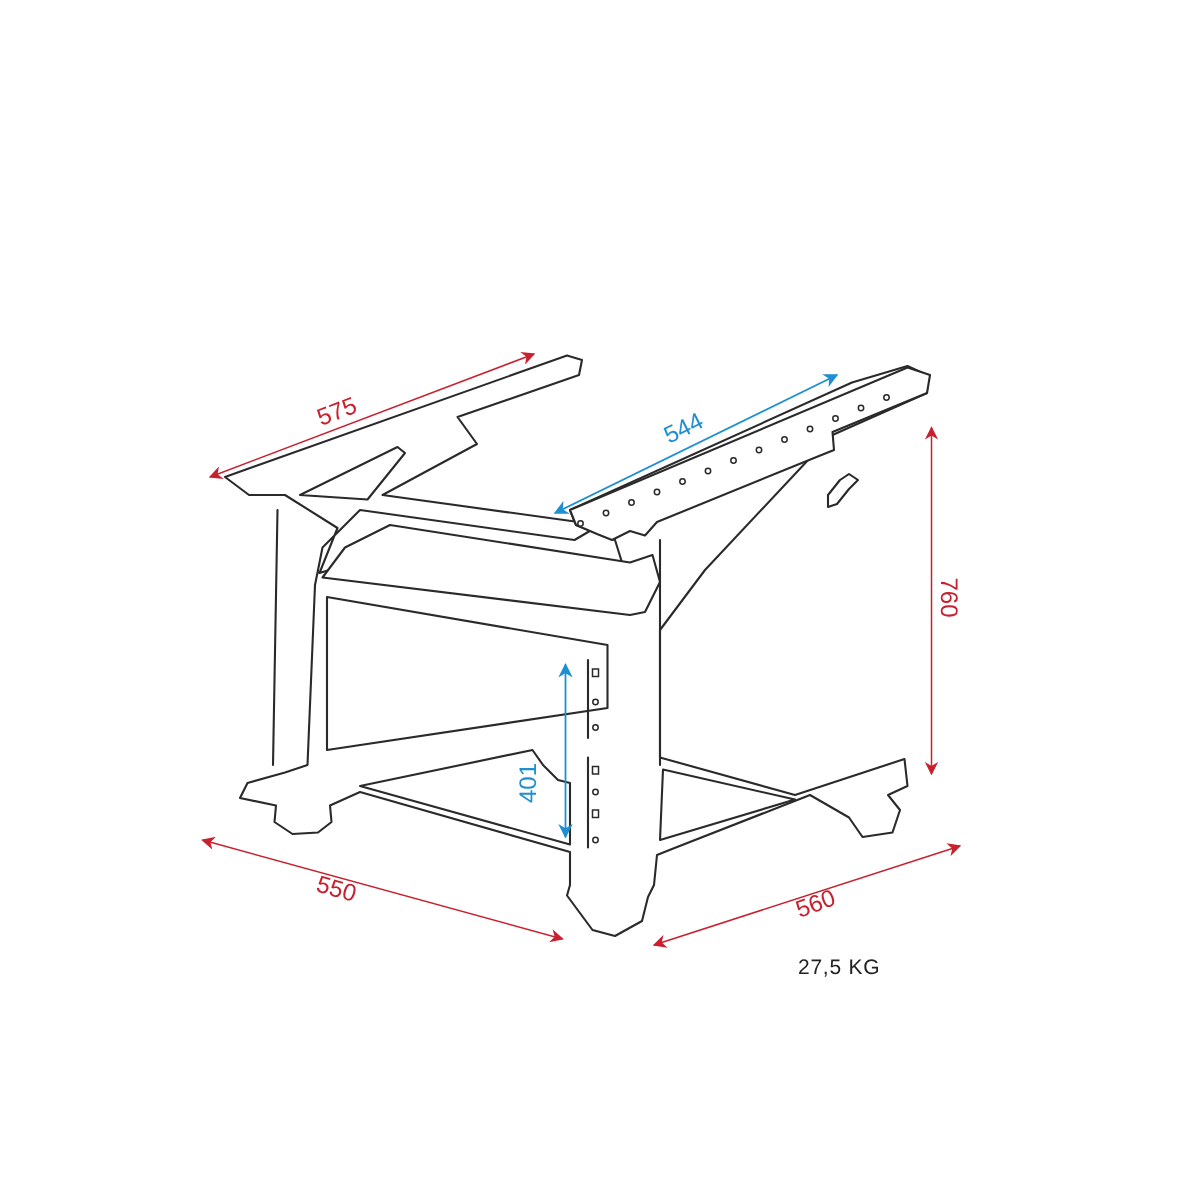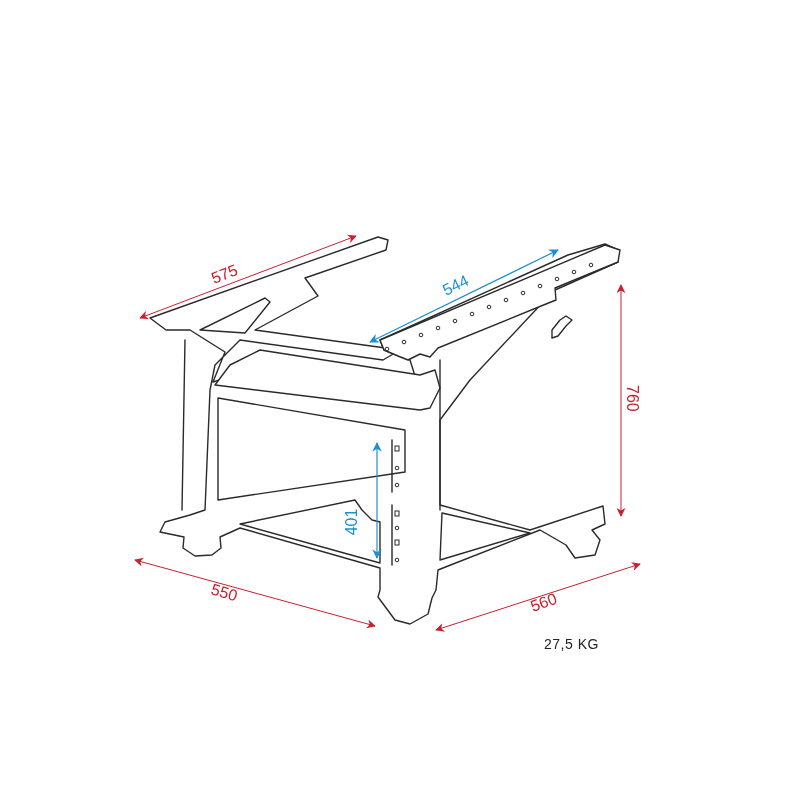--- a/index.html
+++ b/index.html
@@ -3,21 +3,21 @@
 <meta charset="utf-8">
 <style>
   html, body { margin: 0; padding: 0; background: #ffffff; }
   body { width: 800px; height: 800px; position: relative; overflow: hidden; font-family: "Liberation Sans", sans-serif; }
   #canvas { position: absolute; left: 0; top: 0; width: 800px; height: 800px; }
   .outline { fill: #ffffff; stroke: #2a2a2a; stroke-width: 1.4; stroke-linejoin: round; stroke-linecap: round; }
   .outline-nofill { fill: none; stroke: #2a2a2a; stroke-width: 1.4; stroke-linejoin: round; stroke-linecap: round; }
   .dim-red { stroke: #c8202e; stroke-width: 1; fill: none; }
   .dim-blue { stroke: #1e8fd0; stroke-width: 1.2; fill: none; }
   .dim-label { font-family: "Liberation Sans", sans-serif; font-size: 16px; }
-  .weight { position: absolute; left: 544px; top: 636px; font-size: 14px; color: #222222; letter-spacing: 0.5px; font-family: "Liberation Sans", sans-serif; }
+  .weight { position: absolute; left: 532px; top: 636px; font-size: 14px; color: #222222; letter-spacing: 0.5px; font-family: "Liberation Sans", sans-serif; }
 </style>
 </head>
 <body>
 
 <svg id="canvas" viewBox="0 0 800 800" xmlns="http://www.w3.org/2000/svg">
   <defs>
     <marker id="arrRed" viewBox="0 0 10 10" refX="9" refY="5" markerWidth="9" markerHeight="9" orient="auto-start-reverse">
       <path d="M0,0 L10,5 L0,10 L3,5 Z" fill="#c8202e"></path>
     </marker>
     <marker id="arrBlue" viewBox="0 0 10 10" refX="9" refY="5" markerWidth="8" markerHeight="8" orient="auto-start-reverse">

